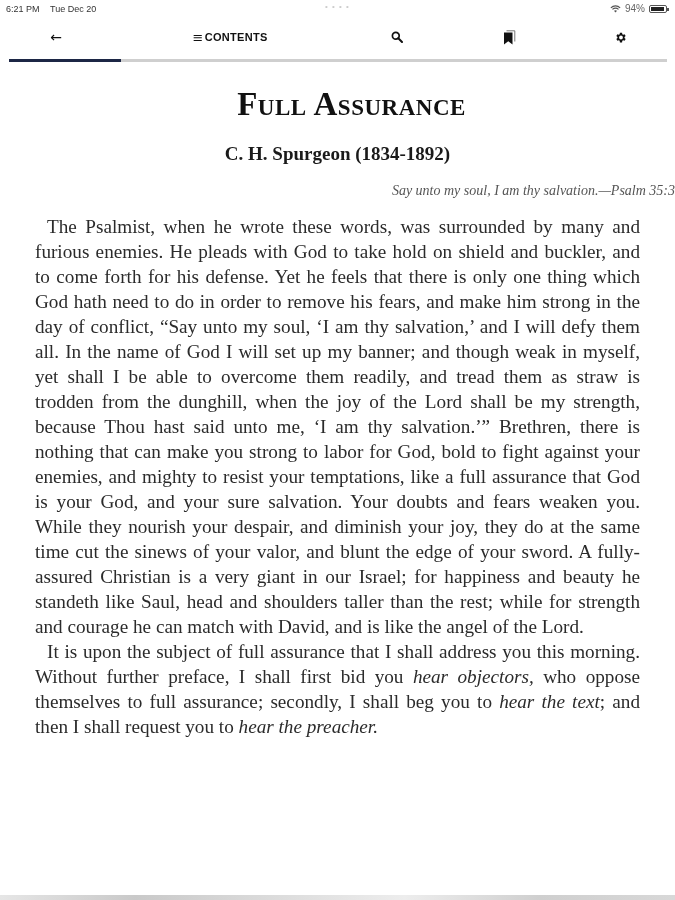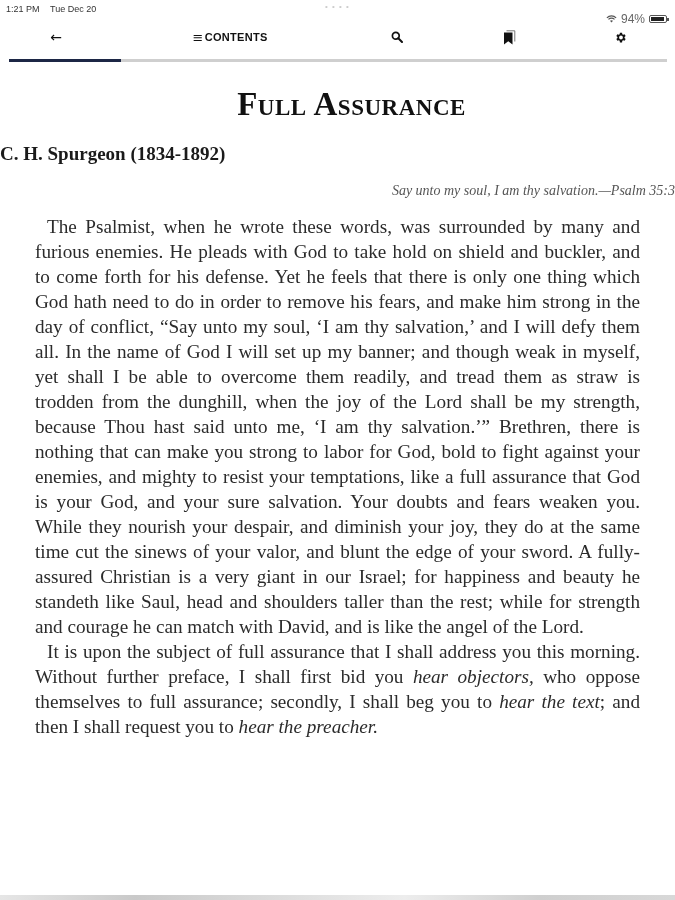--- a/index.html
+++ b/index.html
@@ -4,57 +4,57 @@
   <style>
     * { box-sizing: border-box; margin: 0; padding: 0; }
     html, body { width: 675px; height: 900px; background: #ffffff; overflow: hidden; }
     body { position: relative; font-family: "Liberation Serif", "DejaVu Serif", serif; color: #2a2a2a; }
 
     .status-bar { position: absolute; top: 0; left: 0; width: 675px; height: 18px;
       font-family: "Liberation Sans", "DejaVu Sans", sans-serif; font-size: 9px; color: #333; }
     .status-time { position: absolute; left: 6px; top: 4px; }
     .status-date { position: absolute; left: 50px; top: 4px; }
     .status-dots { position: absolute; left: 325px; top: 2px; color: #ccc; font-size: 8px; letter-spacing: 1px; }
-    .status-right { position: absolute; right: 8px; top: 3px; display: flex; align-items: center; gap: 4px; color: #666; font-size: 12px; margin-top: 9px; }
+    .status-right { position: absolute; right: 8px; top: 3px; display: flex; align-items: center; gap: 4px; color: #666; font-size: 10px; }
     .battery { width: 18px; height: 8px; border: 1px solid #555; border-radius: 2px; position: relative; padding: 1px; }
     .battery-fill { height: 100%; background: #222; }
     .battery-cap { position: absolute; right: -3px; top: 2px; width: 2px; height: 3px; background: #555; }
 
     .toolbar { position: absolute; top: 22px; left: 0; width: 675px; height: 30px; }
     .tb-btn { position: absolute; top: 0; height: 30px; display: flex; align-items: center; justify-content: center; cursor: pointer; color: #111; }
     .back-btn { left: 42px; width: 28px; font-family: "DejaVu Sans", sans-serif; font-size: 14px; }
     .contents-btn { left: 185px; width: 90px; font-family: "Liberation Sans", "DejaVu Sans", sans-serif; font-size: 11px; font-weight: bold; letter-spacing: 0.3px; }
     .contents-btn .menu-glyph { font-family: "DejaVu Sans", sans-serif; font-size: 13px; font-weight: normal; margin-right: 1px; }
     .search-btn { left: 385px; width: 24px; }
     .bookmark-btn { left: 497px; width: 24px; }
     .settings-btn { left: 608px; width: 24px; }
 
     .progress-track { position: absolute; top: 59px; left: 9px; width: 658px; height: 3px; background: #cfcfcf; }
     .progress-fill { height: 100%; background: #1c2645; }
 
     .title { position: absolute; top: 86px; left: 0; width: 675px; text-align: center;
       font-size: 33px; font-weight: bold; font-variant: small-caps; color: #111; letter-spacing: 0.5px; padding-left: 28px; }
-    .author { position: absolute; top: 143px; left: 0; width: 675px; text-align: left;
+    .author { position: absolute; top: 143px; left: 0; width: 675px; text-align: center;
       font-size: 19px; font-weight: bold; color: #1a1a1a; }
     .epigraph { position: absolute; top: 183px; left: 0; width: 675px; text-align: right;
       font-size: 14px; font-style: italic; color: #555; }
 
     .body-text { position: absolute; top: 214px; left: 35px; width: 605px;
       font-size: 19.2px; line-height: 25px; text-align: justify; color: #2b2b2b; }
     .body-text p { text-indent: 12px; }
     .body-text em { }
 
     .bottom-bar { position: absolute; bottom: 0; left: 0; width: 675px; height: 5px;
       background: linear-gradient(to right, #e6e6e6 0%, #c9c9c9 20%, #ededed 60%, #cfcfcf 80%, #d8d8d8 100%); }
   </style>
 </head>
 <body>
 
 <div class="status-bar">
-  <span class="status-time">1:21 PM</span>
+  <span class="status-time">6:21 PM</span>
   <span class="status-date">Tue Dec 20</span>
   <span class="status-dots">• • • •</span>
   <div class="status-right">
     <svg width="11" height="8" viewBox="0 0 12 9">
       <path d="M6 8.5 L4.3 6.6 A2.5 2.5 0 0 1 7.7 6.6 Z" fill="#555"></path>
       <path d="M2.6 5 A4.8 4.8 0 0 1 9.4 5" stroke="#555" stroke-width="1.3" fill="none"></path>
       <path d="M0.8 3.2 A7.3 7.3 0 0 1 11.2 3.2" stroke="#555" stroke-width="1.3" fill="none"></path>
     </svg>
     <span>94%</span>
     <div class="battery">

